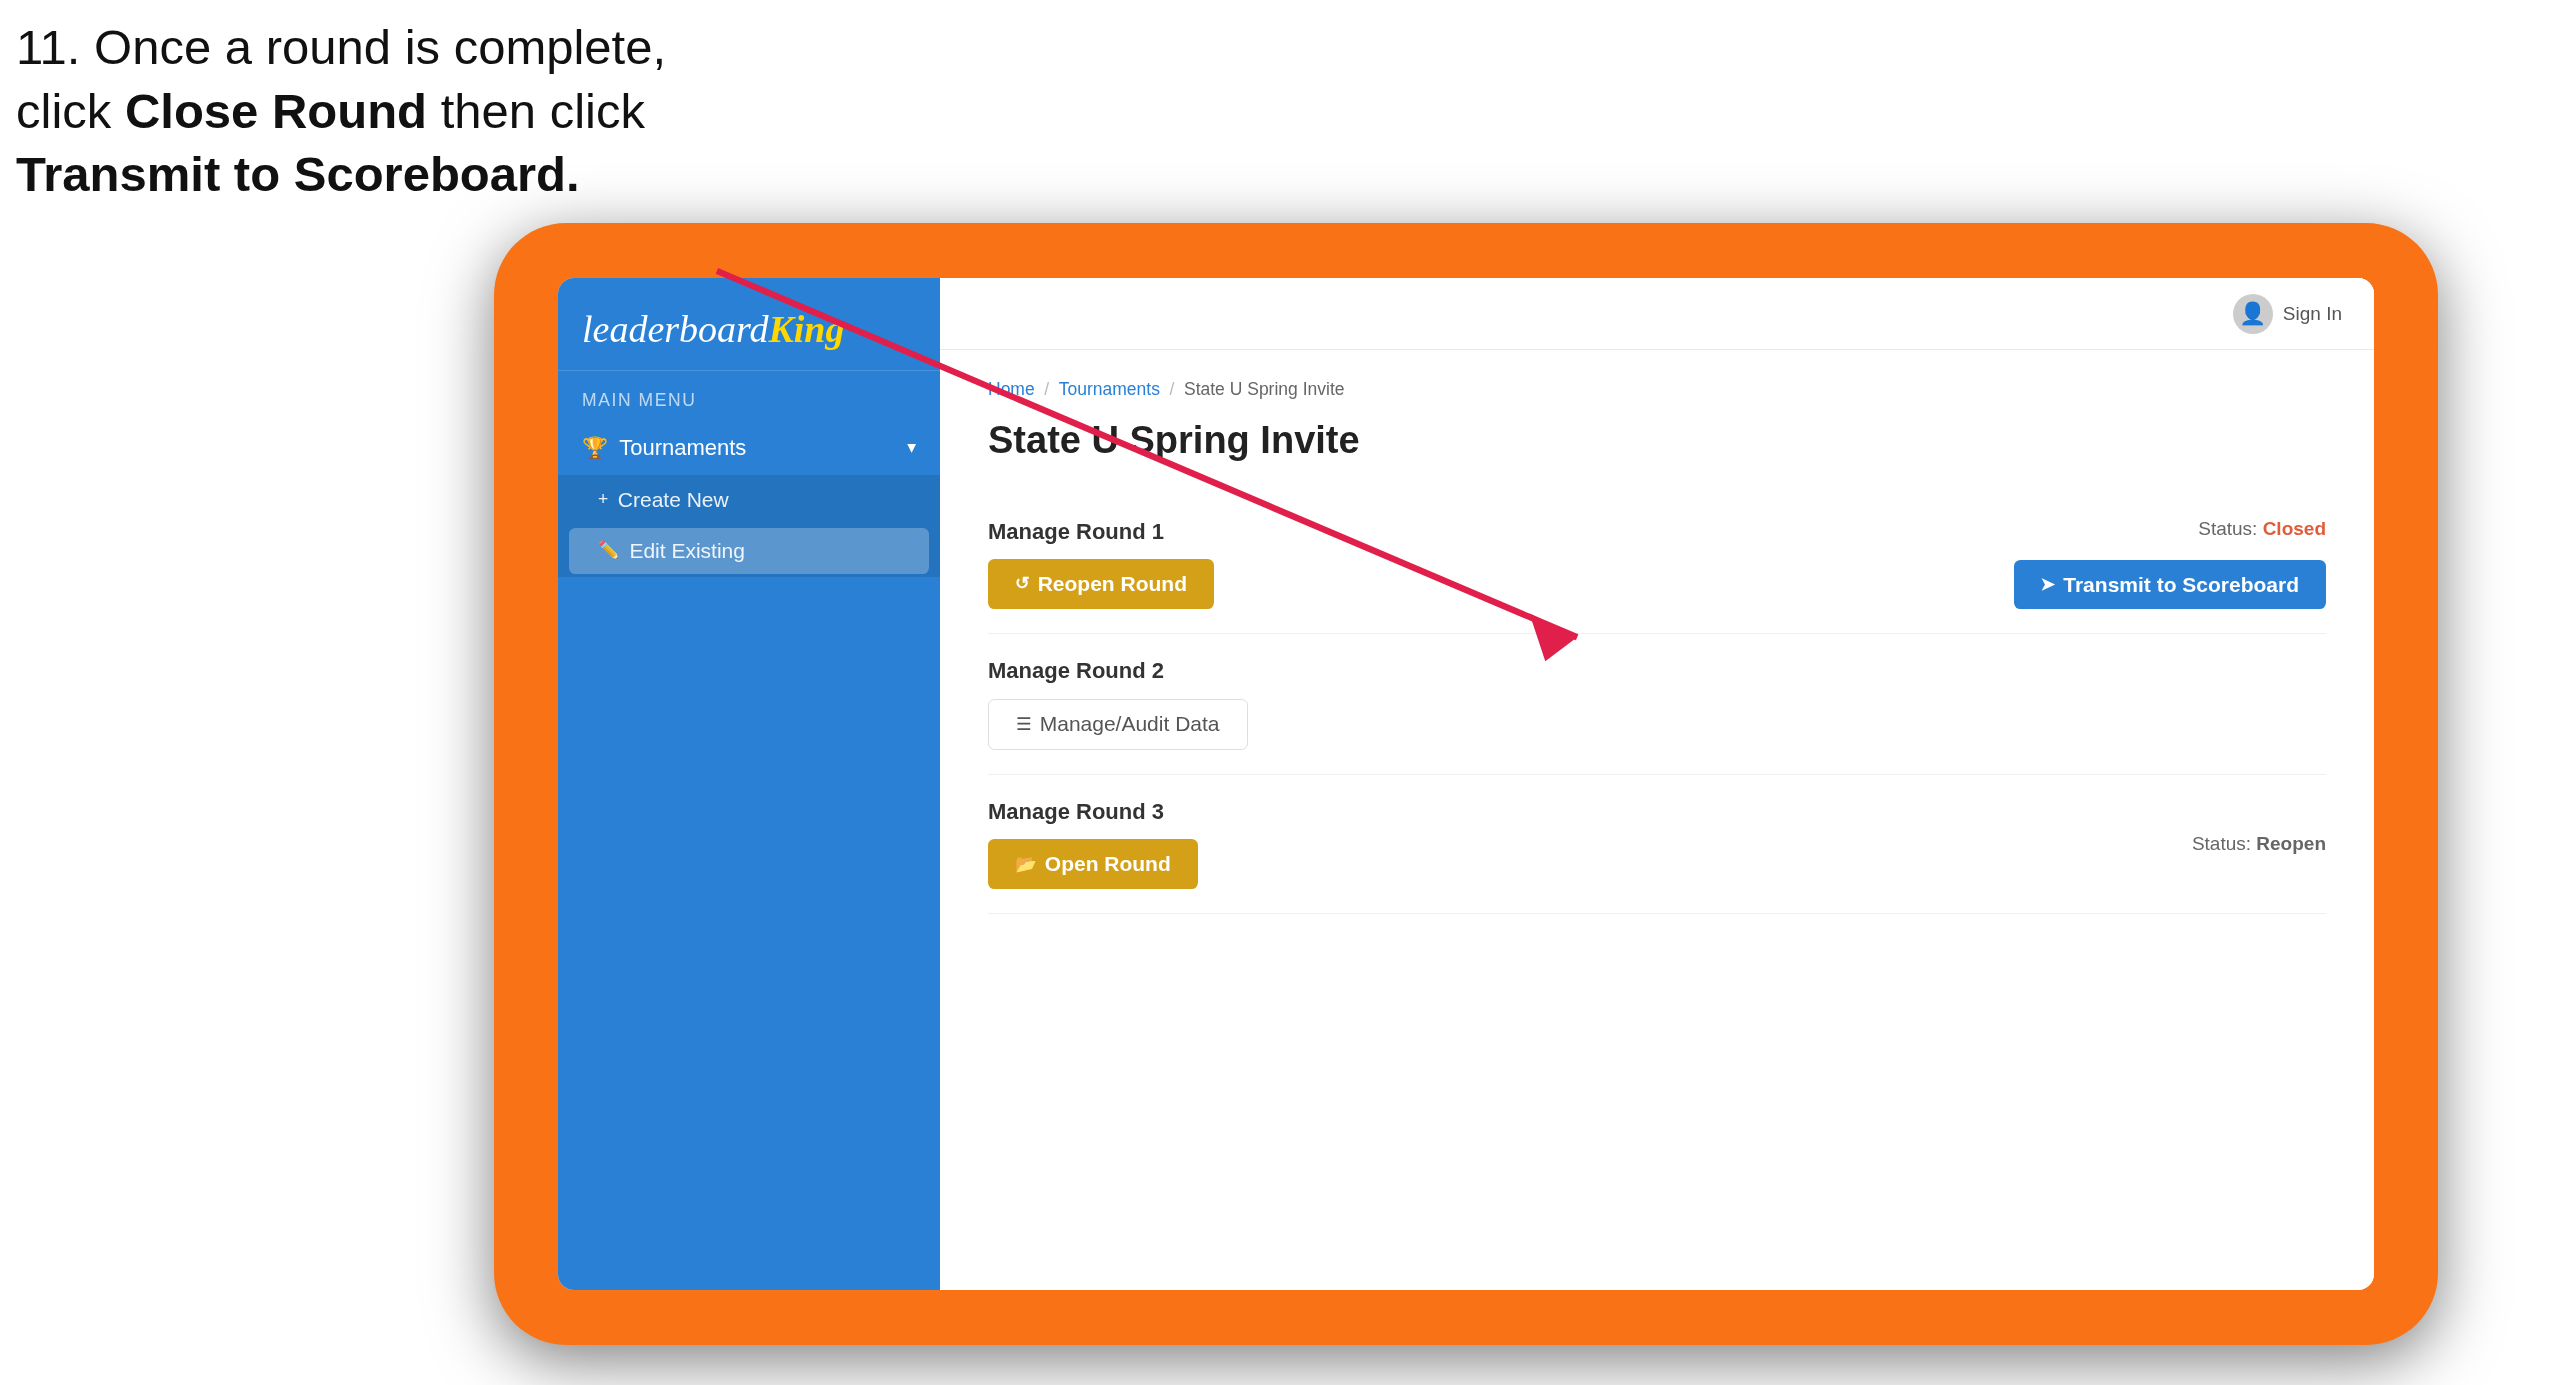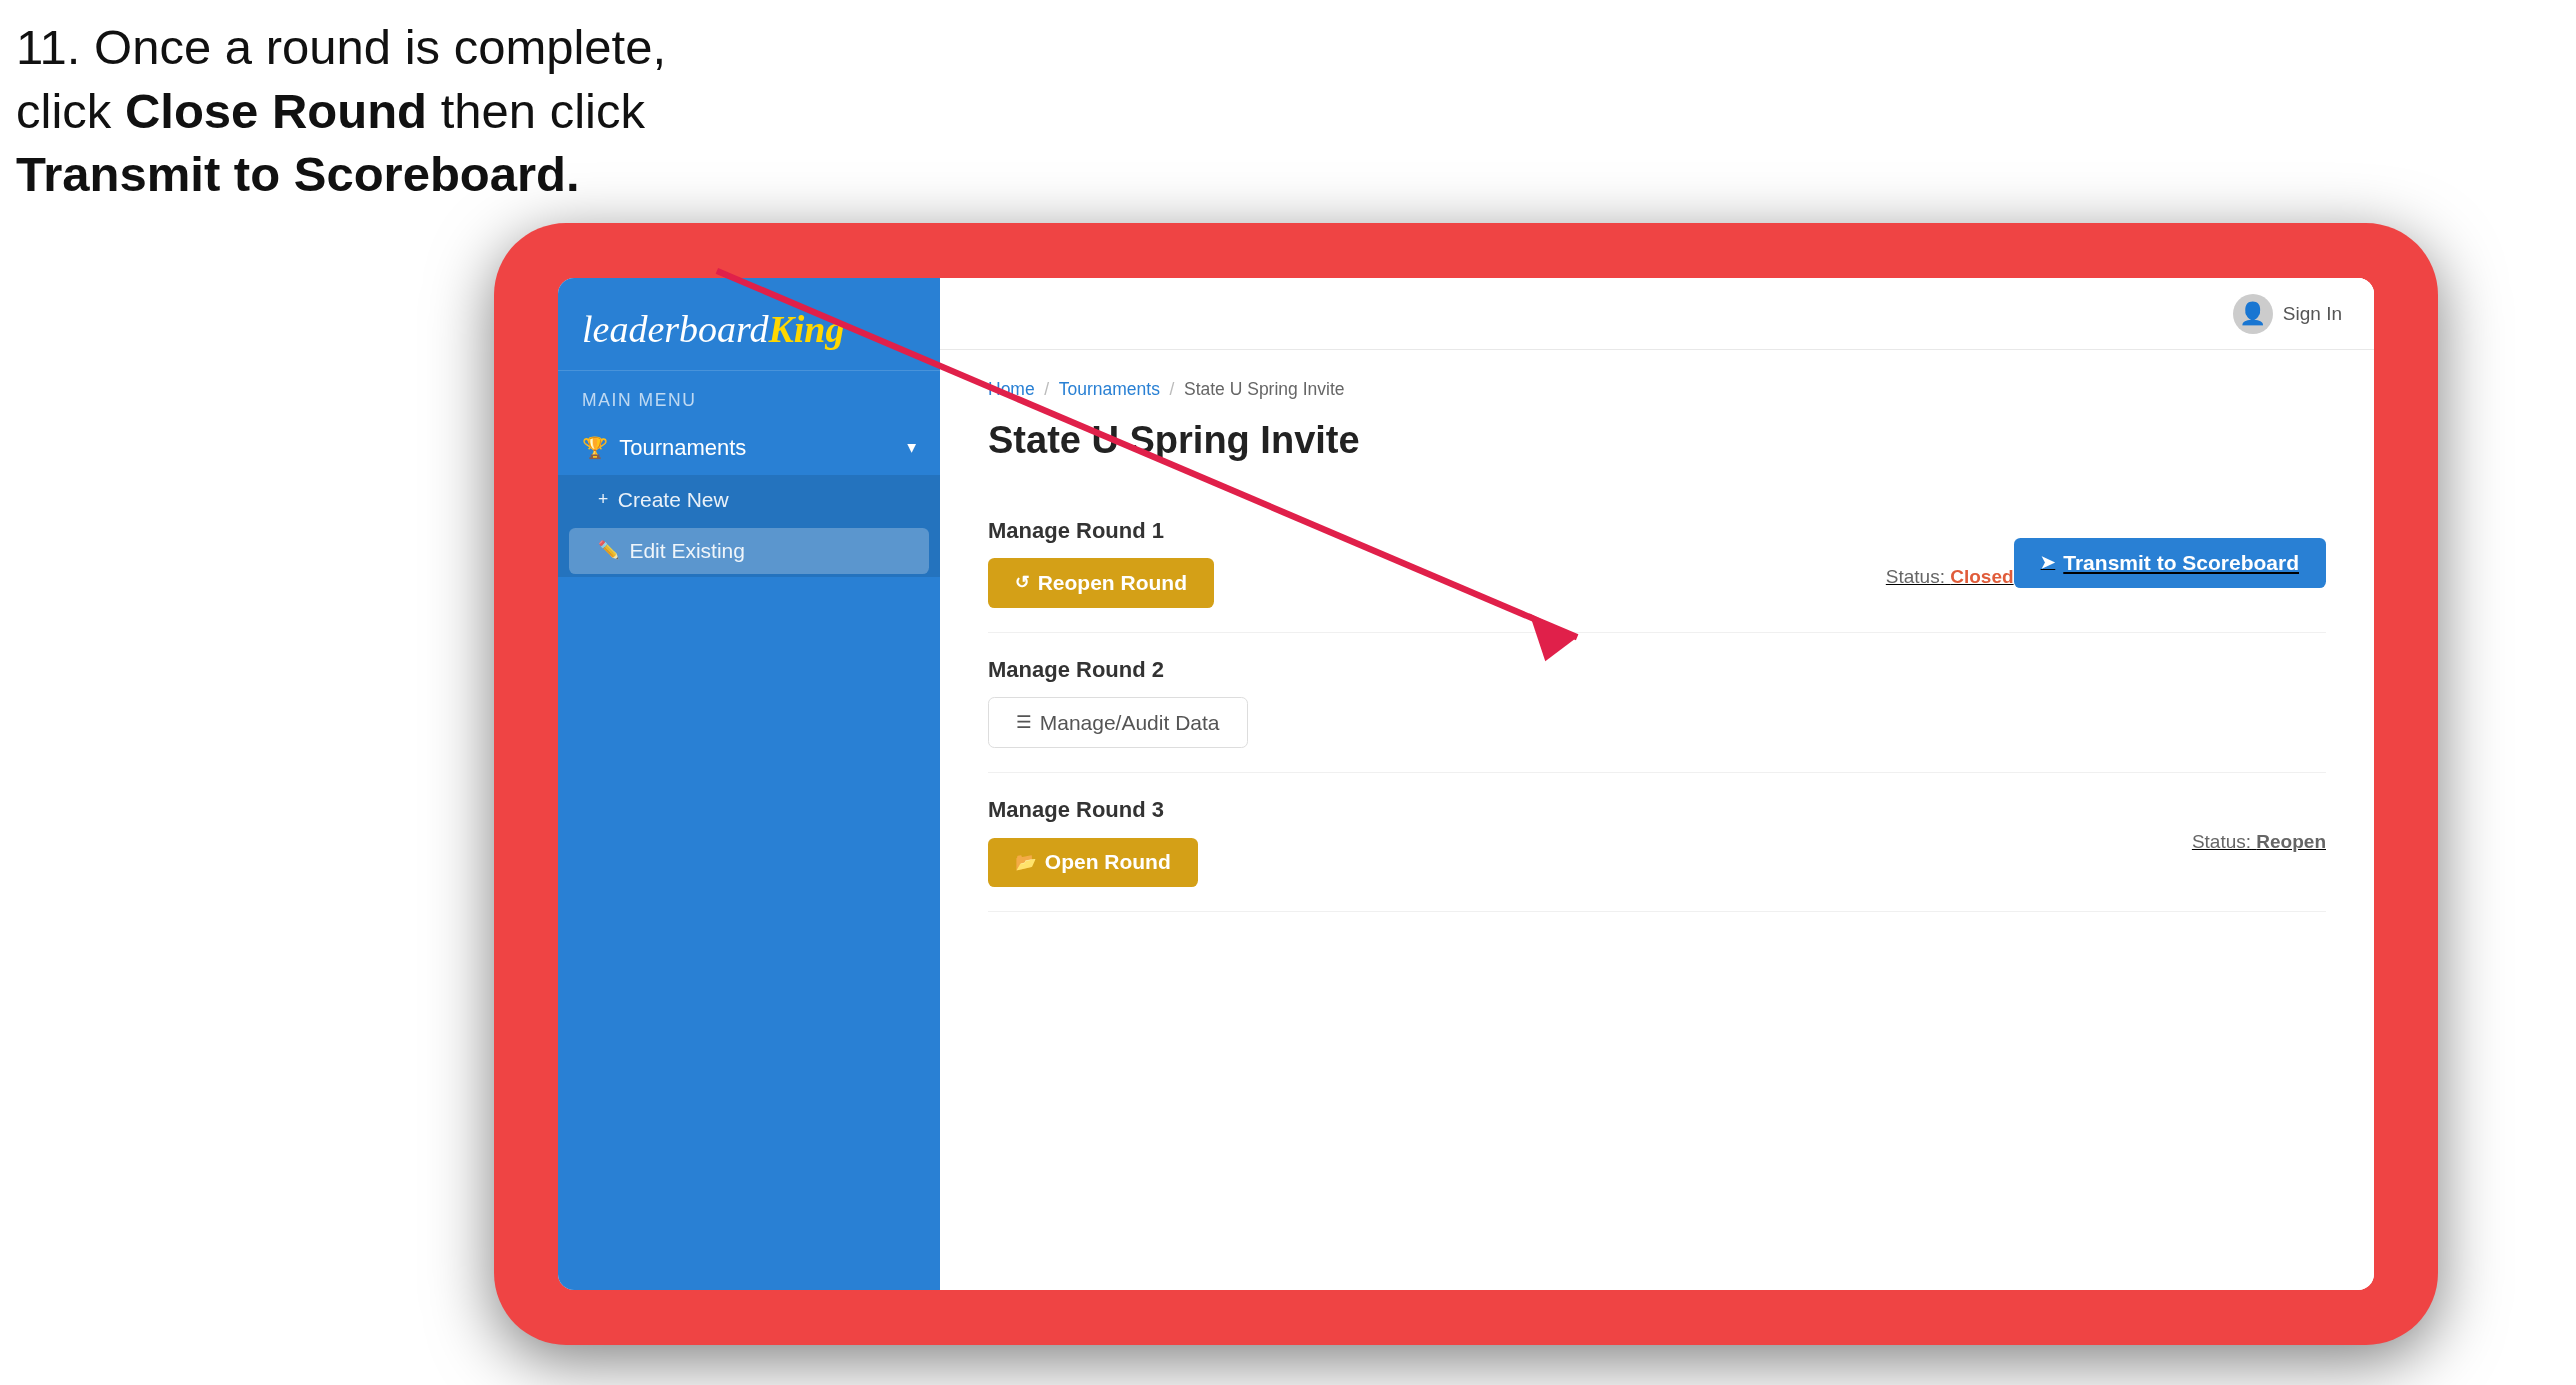--- a/index.html
+++ b/index.html
@@ -37,21 +37,21 @@
       z-index: 100;
     }
 
     
     .tablet-frame {
       position: absolute;
       top: 223px;
       left: 494px;
       width: 1944px;
       height: 1122px;
-      background: #ef4444;
+      background: #f97316;
       border-radius: 72px;
       box-shadow: 0 16px 64px rgba(0,0,0,0.5);
       display: flex;
       align-items: center;
       justify-content: center;
     }
 
     .tablet-screen {
       width: 1816px;
       height: 1012px;
@@ -247,24 +247,23 @@
     }
 
     .round-title {
       font-size: 22px;
       font-weight: 600;
       color: #333;
     }
 
     .round-right {
       display: flex;
-      flex-direction: row;
+      flex-direction: column;
       align-items: flex-end;
-      gap: 0;
-      text-decoration: underline;
+      gap: 20px;
     }
 
     .status-text {
       font-size: 19px;
       color: #666;
     }
 
     .status-closed { color: #e05c3a; font-weight: 600; }
     .status-open { color: #2980d4; font-weight: 600; }
     .status-pending { color: #666; font-weight: 600; }

